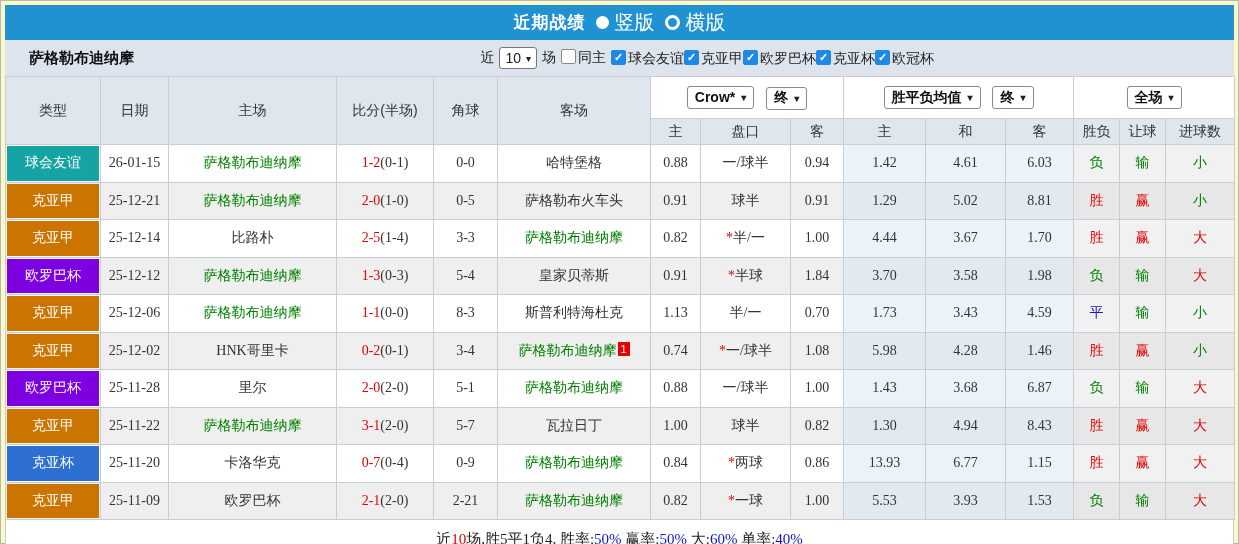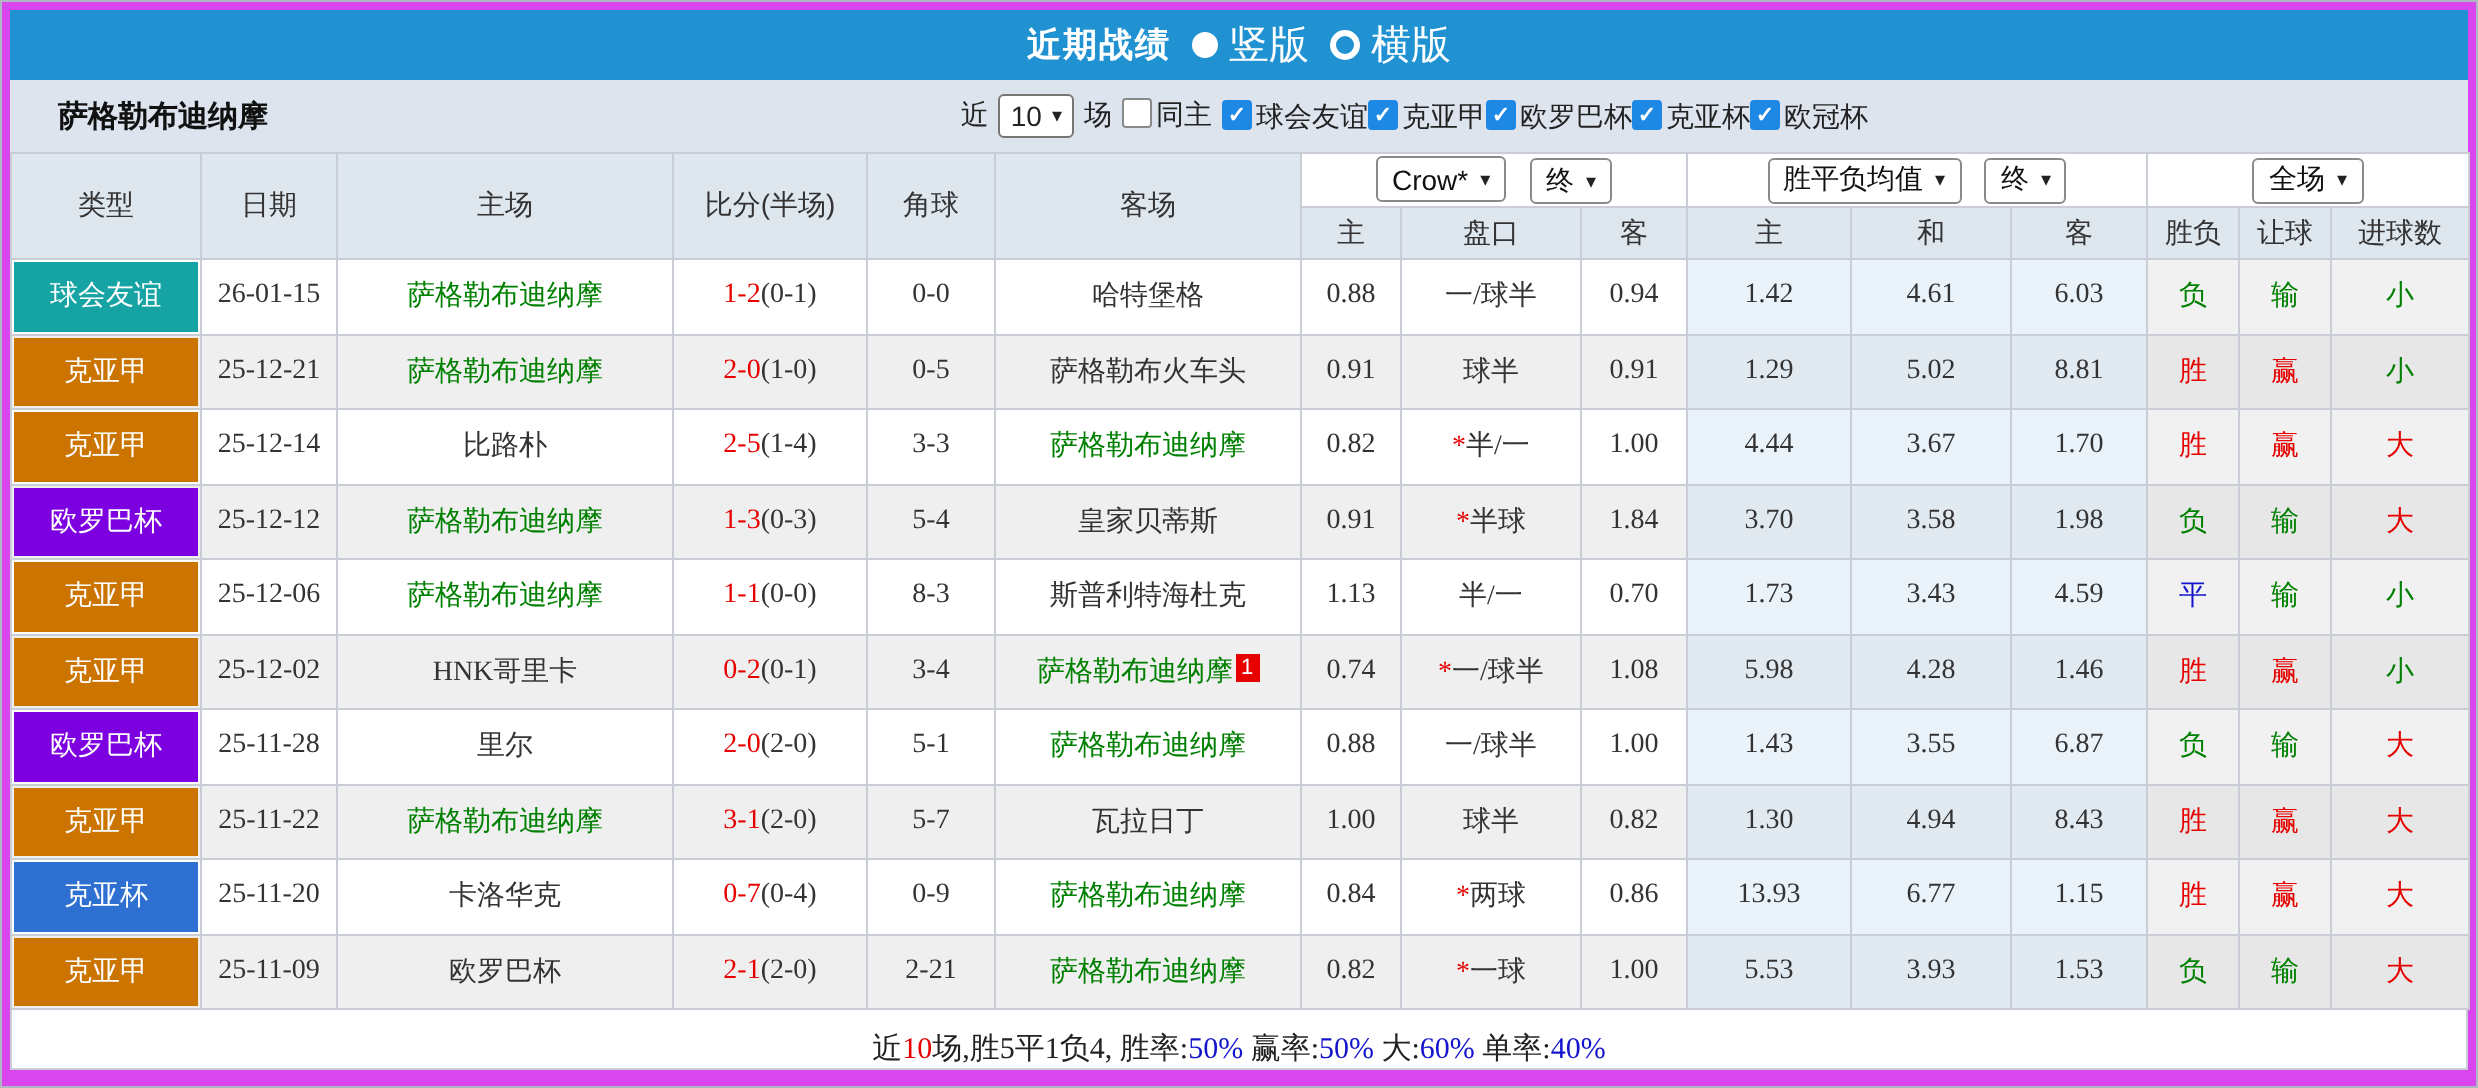--- a/index.html
+++ b/index.html
@@ -1,18 +1,18 @@
 <!DOCTYPE html>
 <html><head>
 <meta charset="utf-8">
 <style>
   * { margin:0; padding:0; box-sizing:border-box; }
   html,body { width:1239px; height:544px; background:#eef1f5; font-family:"Liberation Sans",sans-serif; }
   .widget { position:absolute; top:0; left:0; width:1239px; height:544px;
-            border:1px solid #aeb8c2; background:#d946ef; padding:4px; }
+            border:1px solid #aeb8c2; background:#fef9c3; padding:4px; }
 
   
   .titlebar { height:35px; background:#2092d2; display:flex; align-items:center; justify-content:center; gap:10px; }
   .titlebar .title { color:#fff; font-size:17px; font-weight:bold; letter-spacing:1px; }
   .radio-group { display:flex; align-items:center; gap:6px; }
   .radio { width:13px; height:13px; border-radius:50%; background:#fff; display:inline-block; }
   .radio.off { width:15px; height:15px; background:transparent; border:3px solid #fff; }
   .radio-label { color:#fff; font-size:20px; }
 
   
@@ -26,21 +26,21 @@
         display:inline-flex; align-items:center; justify-content:center; font-size:11px; }
   .cb.checked { background:#1e88e5; border-color:#1e88e5; color:#fff; font-weight:bold; }
   .comp-item { display:inline-flex; align-items:flex-start; gap:2px; }
 
   
   table { width:1229px; border-collapse:collapse; table-layout:fixed; background:#fff; font-size:14px; }
   th, td { border:1px solid #c9ced6; text-align:center; overflow:hidden; white-space:nowrap; }
   thead th { font-weight:normal; color:#333; }
   th.lh { background:#dee6ee; height:53px; }
   tr.hrow2 th { background:#dee6ee; height:26px; }
-  th.ddcell { background:#fff; height:27px; }
+  th.ddcell { background:#fff; height:42px;font-weight:bold; }
   .dd { background:#fff; border:1px solid #8a8a8a; border-radius:3px; height:23px;
         display:inline-flex; align-items:center; gap:6px; padding:0 7px; margin:0 4px; font-size:14px; color:#111; }
   .dd .arr { font-size:10px; color:#222; }
 
   tbody td { height:37.5px; color:#333; font-family:"Liberation Serif",serif; }
   tbody tr.even td { background:#efefef; }
   tbody tr.odd  td { background:#ffffff; }
   tbody tr.odd  td.avg { background:#ebf3fa; }
   tbody tr.even td.avg { background:#e2eaf1; }
   tbody tr.odd  td.res { background:#f1f1f1; }
@@ -297,21 +297,21 @@
           </td>
           <td>25-11-28</td>
           <td><span>里尔</span></td>
           <td><span class="ft">2-0</span><span class="ht">(2-0)</span></td>
           <td>5-1</td>
           <td><span class="team-green">萨格勒布迪纳摩</span></td>
           <td>0.88</td>
           <td>一/球半</td>
           <td>1.00</td>
           <td class="avg">1.43</td>
-          <td class="avg">3.55</td>
+          <td class="avg">3.68</td>
           <td class="avg">6.87</td>
           <td class="res" style="color: rgb(0, 128, 0);">负</td>
           <td class="res" style="color: rgb(0, 128, 0);">输</td>
           <td class="res" style="color: rgb(230, 0, 0);">大</td>
         </tr>
         <tr class="even">
           <td class="typecell">
             <div class="type-badge" style="background: rgb(204, 116, 0);">克亚甲</div>
           </td>
           <td>25-11-22</td>

